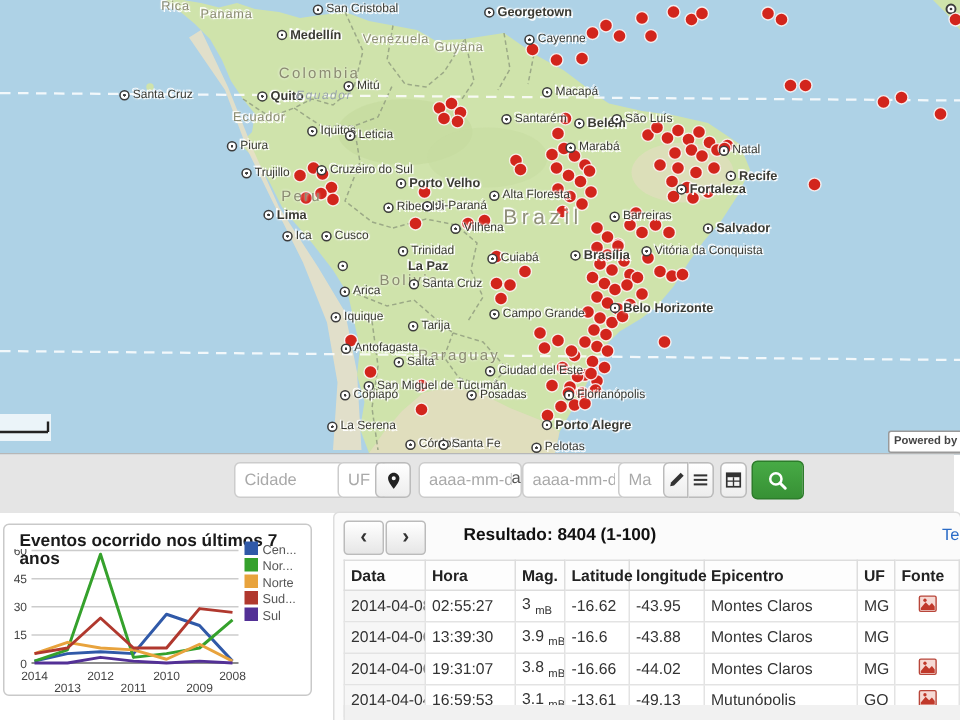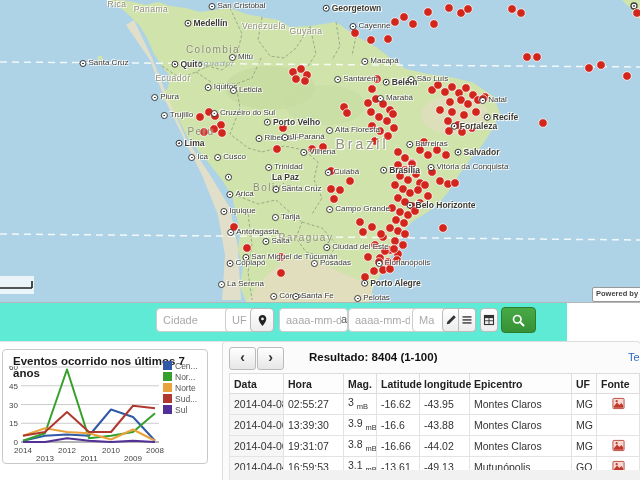--- a/index.html
+++ b/index.html
@@ -15,21 +15,21 @@
   .city-b{font-weight:bold;font-size:8.5px;}
   .country{color:#8b8b72;font-size:10px;letter-spacing:1.5px;text-shadow:0 0 2px #fff;}
   .country-lg{color:#90907a;font-size:14px;letter-spacing:3px;}
   .country-sm{color:#8b8b72;font-size:8.5px;letter-spacing:.5px;}
   .line-label{color:#98a2ac;font-size:8px;font-style:italic;letter-spacing:1px;text-shadow:none;}
   .mmark{width:5px;height:5px;border:1.4px solid #3c3c3c;border-radius:50%;
          background:radial-gradient(circle,#3c3c3c 0.8px,#fff 1px);flex:0 0 auto;}
   #attribution{position:absolute;left:592px;top:287px;height:11px;background:#fff;border:1px solid #999;
                border-radius:2px;font-size:7.5px;font-weight:bold;color:#444;padding:1px 3px;white-space:nowrap;}
   
-  #searchbar{position:absolute;left:0;top:303px;width:567px;height:38px;background:#5eead4;border-bottom:1px solid #e5e5e5;text-decoration:underline;}
+  #searchbar{position:absolute;left:0;top:303px;width:636px;height:38px;background:#e5e5e5;border-bottom:1px solid #e5e5e5;text-decoration:underline;}
   .inp{position:absolute;top:5px;height:22px;border:1px solid #ccc;border-radius:4px;padding:0 6px;
        font-size:11px;font-family:"Liberation Sans",sans-serif;color:#333;box-sizing:content-box;}
   .inp::placeholder{color:#a9a9a9;}
   .sb-btn{position:absolute;top:5px;height:24px;background:linear-gradient(#fff,#ededed);border:1px solid #bbb;
           border-radius:4px;display:flex;align-items:center;justify-content:center;padding:0;cursor:pointer;}
   .grp-l{border-radius:4px 0 0 4px;}
   .grp-r{border-radius:0 4px 4px 0;border-left:none;}
   #btn-search{position:absolute;left:501px;top:4px;width:35px;height:26px;background:linear-gradient(#47aa45,#379135);
               border:1px solid #2d7c2b;border-radius:4px;display:flex;align-items:center;justify-content:center;cursor:pointer;}
   #between-a{position:absolute;left:341px;top:10px;font-size:11px;color:#555;}
@@ -417,21 +417,21 @@
           <span>Cuiabá</span>
         </div>
         <div class="mlabel city-b" style="left: 400px; top: 170px;">
           <span class="mmark"></span>
           <span>Brasília</span>
         </div>
         <div class="mlabel " style="left: 468px; top: 167px;">
           <span class="mmark"></span>
           <span>Vitória da Conquista</span>
         </div>
-        <div class="mlabel city-b" style="left: 477px; top: 152px;">
+        <div class="mlabel city-b" style="left: 491px; top: 152px;">
           <span class="mmark"></span>
           <span>Salvador</span>
         </div>
         <div class="mlabel " style="left: 358px; top: 209px;">
           <span class="mmark"></span>
           <span>Campo Grande</span>
         </div>
         <div class="mlabel city-b" style="left: 441px; top: 205px;">
           <span class="mmark"></span>
           <span>Belo Horizonte</span>

